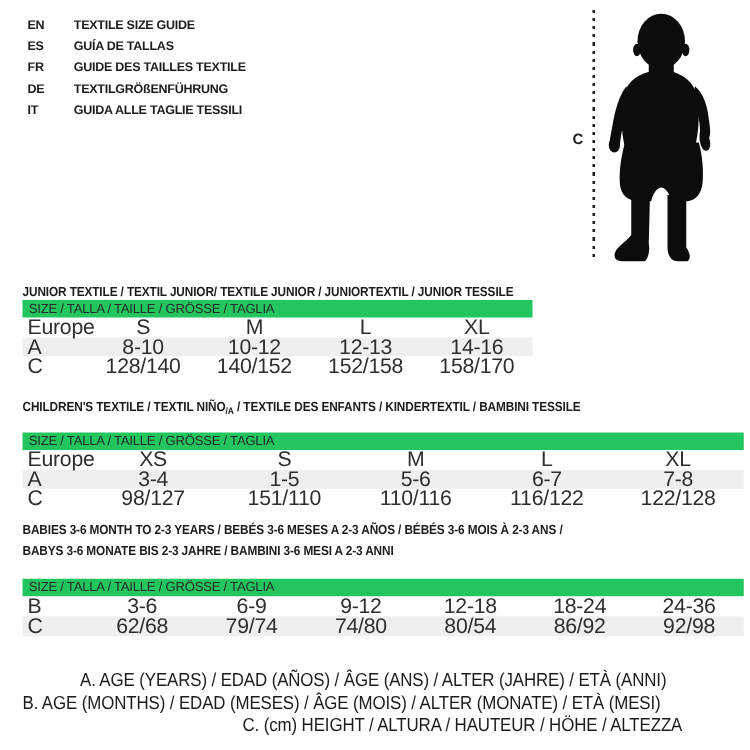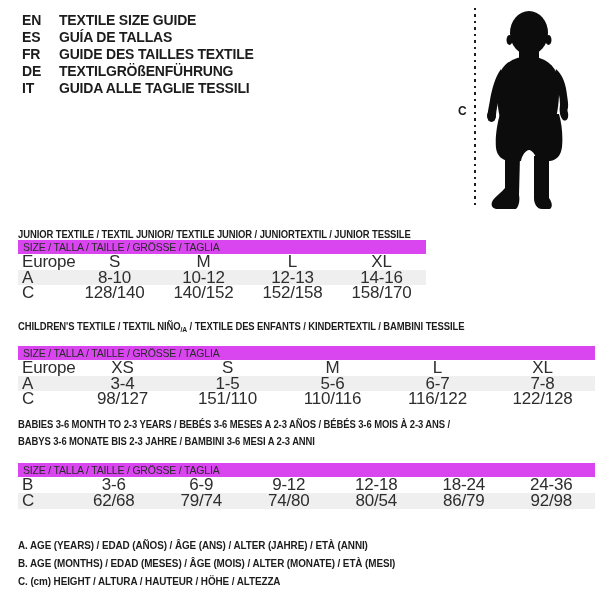--- a/index.html
+++ b/index.html
@@ -1,46 +1,46 @@
 <!DOCTYPE html>
 <html><head>
 <meta charset="utf-8">
 <style>
   * { margin:0; padding:0; box-sizing:border-box; }
   body { background:#fff; font-family:"Liberation Sans", sans-serif; }
   .canvas { position:relative; width:600px; height:600px; background:#ffffff; overflow:hidden; color:#1c1c1c; }
 
   
   .lang-list { position:absolute; left:22px; top:12px; }
-  .lang-row { display:flex; line-height:17px; font-size:14px; font-weight:bold; letter-spacing:-0.2px; }
+  .lang-row { display:flex; line-height:17px; font-size:10px; font-weight:bold; letter-spacing:-0.2px; }
   .lang-code { width:37px; }
 
   
   .dotted-line { position:absolute; left:474px; top:8px; width:2px; height:200px;
                  background:repeating-linear-gradient(to bottom, #1c1c1c 0 2.5px, transparent 2.5px 6.5px); }
   .c-label { position:absolute; left:458px; top:104px; font-size:12px; font-weight:bold; }
   .baby-svg { position:absolute; left:486px; top:6px; }
 
   
   .condensed { display:inline-block; transform:scaleX(0.9); transform-origin:0 50%; white-space:nowrap; }
 
   .section-title { position:absolute; left:18px; font-size:10.5px; font-weight:bold; letter-spacing:-0.1px; line-height:17px; }
   .title-sub { font-size:7.5px; vertical-align:-2px; }
 
   .stable { position:absolute; left:18px; }
-  .bar { height:14px; background:#d946ef; font-size:10.5px; line-height:14px; padding-left:5px;
+  .bar { height:14px; background:#22c55e; font-size:10.5px; line-height:14px; padding-left:5px;
          color:#2a2a2a; letter-spacing:-0.2px; }
   .trow { display:flex; align-items:center; font-size:17px; color:#2e2e2e; letter-spacing:-0.2px; }
   .h16 { height:16px; } .h15 { height:15px; }
   .gray { background:#efefef; }
   .rlabel { width:52px; padding-left:4px; }
   .cell { flex:1; text-align:center; }
 
   .legend { position:absolute; left:18px; top:536px; }
-  .legend-line { font-size:11px; font-weight:bold; line-height:18px; letter-spacing:-0.1px; }
+  .legend-line { font-size:15px; font-weight:normal; line-height:18px; letter-spacing:-0.1px;text-align:right; }
 </style>
 </head>
 <body>
 
 <div class="canvas">
 
   <div class="lang-list">
     <div class="lang-row">
       <span class="lang-code">EN</span>
       <span class="lang-label">TEXTILE SIZE GUIDE</span>
@@ -155,21 +155,21 @@
       <span class="cell">12-18</span>
       <span class="cell">18-24</span>
       <span class="cell">24-36</span>
     </div>
     <div class="trow h16 gray">
       <span class="rlabel">C</span>
       <span class="cell">62/68</span>
       <span class="cell">79/74</span>
       <span class="cell">74/80</span>
       <span class="cell">80/54</span>
-      <span class="cell">86/79</span>
+      <span class="cell">86/92</span>
       <span class="cell">92/98</span>
     </div>
   </div>
 
   <div class="legend">
     <div class="legend-line"><span class="condensed">A. AGE (YEARS) / EDAD (AÑOS) / ÂGE (ANS) / ALTER (JAHRE) / ETÀ (ANNI)</span></div>
     <div class="legend-line"><span class="condensed">B. AGE (MONTHS) / EDAD (MESES) / ÂGE (MOIS) / ALTER (MONATE) / ETÀ (MESI)</span></div>
     <div class="legend-line"><span class="condensed">C. (cm) HEIGHT / ALTURA / HAUTEUR / HÖHE / ALTEZZA</span></div>
   </div>
 

